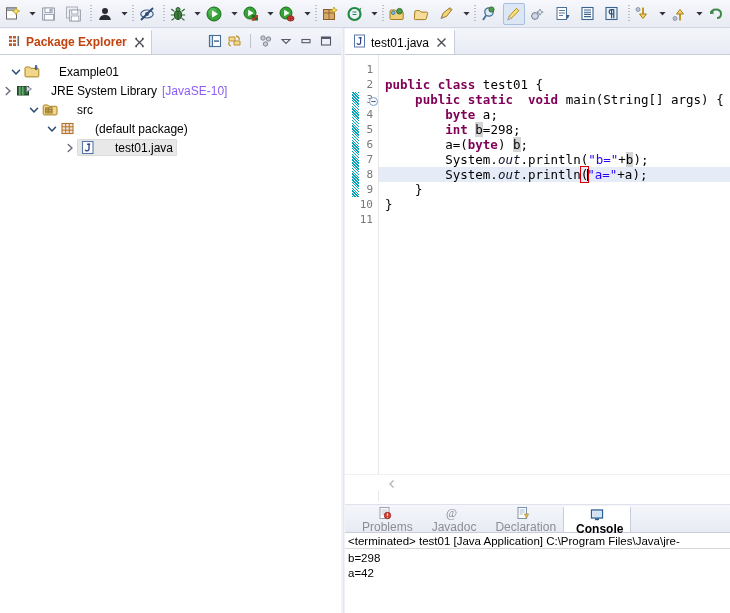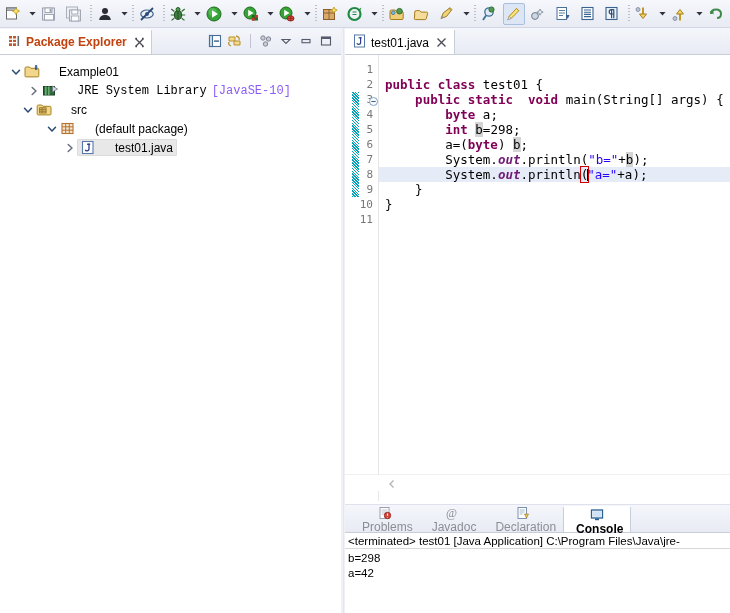--- a/index.html
+++ b/index.html
@@ -85,21 +85,21 @@
     font-family:"DejaVu Sans Mono", monospace;font-size:11px;color:#787878;height:15px;line-height:15px;}
   #gutter-line{position:absolute;left:33px;top:0;width:1px;height:446px;background:#e6e6e6;}
   .fold{position:absolute;left:24px;width:9px;height:9px;}
 
   #code{position:absolute;left:36px;top:0;width:349px;height:446px;
     font-family:"DejaVu Sans Mono", monospace;font-size:12.5px;line-height:15px;white-space:pre;}
   .cl{position:absolute;left:4px;height:15px;line-height:15px;}
   #curline{position:absolute;left:34px;top:105px;width:351px;height:15px;background:#e6ecf7;}
   .k{color:#7f0055;font-weight:bold;}
   .s{color:#2a00ff;}
-  .f{color:#701a75;font-style:italic;font-weight:bold;}
+  .f{color:#0f172a;font-style:italic;font-weight:normal;}
   .occ{background:#d4d4d4;}
   .brk{outline:1px solid #d00000;outline-offset:0px;}
   .caret{display:inline-block;width:0;border-left:1px solid #000;height:12px;vertical-align:-2px;margin:0 -1px;}
 
   #ed-hscroll{position:absolute;left:0;top:446px;width:385px;height:16px;background:#ffffff;border-top:1px solid #f0f0f0;}
   #ed-hsarrow{position:absolute;left:42px;top:3px;}
 
   
   #console-panel{position:absolute;left:0;top:476px;width:385px;height:137px;background:#ffffff;}
   #cs-tabbar{height:27px;width:385px;
@@ -435,40 +435,40 @@
         <span style="display: inline-flex; align-items: center;">
           <span class="ticon">
             <svg width="16" height="15" viewBox="0 0 16 15">
               <path d="M1 4.2 q0 -1.2 1.3 -1.2 h3.3 l1.2 1.3 h6.9 q1.1 0 1.1 1.1 v6.4 q0 1.1 -1.1 1.1 h-11.6 q-1.1 0 -1.1 -1.1 z" fill="#f2d68c" stroke="#a6831f" stroke-width="1"></path>
               <path d="M11.4 1.5 l1.4 0 l0 4.3 l-0.7 -1 l-0.7 1 z" fill="#4d6fa8" stroke="#2f4b78" stroke-width="0.7"></path>
             </svg>
           </span>
           <span class="tlabel">Example01</span>
         </span>
       </div>
-      <div class="trow" style="padding-left: 26px; font-family: Liberation Mono, monospace;">
+      <div class="trow" style="">
         <div class="twist">
           <svg width="10" height="10" viewBox="0 0 10 10">
             <path d="M3.2 1.5 L7 5 L3.2 8.5" fill="none" stroke="#6a6f7d" stroke-width="1.5" stroke-linecap="round" stroke-linejoin="round"></path>
           </svg>
         </div>
         <span style="display: inline-flex; align-items: center;">
           <span class="ticon">
             <svg width="16" height="15" viewBox="0 0 16 15">
               <rect x="1.5" y="3.5" width="11" height="8.5" fill="#2f6b3b" stroke="#1c4526" stroke-width="1"></rect>
               <rect x="3" y="3.5" width="1.6" height="8.5" fill="#6aab72"></rect>
               <rect x="6" y="3.5" width="1.6" height="8.5" fill="#6aab72"></rect>
               <path d="M10.5 3 L15.5 6 L10.5 9 Z" fill="#d9dde6" stroke="#6c7484" stroke-width="0.8"></path>
             </svg>
           </span>
           <span class="tlabel">JRE System Library</span>
           <span class="tlabel2">[JavaSE-10]</span>
         </span>
       </div>
-      <div class="trow" style="padding-left: 20px;">
+      <div class="trow" style="padding-left: 26px;">
         <div class="twist">
           <svg width="10" height="10" viewBox="0 0 10 10">
             <path d="M1.5 3.2 L5 7 L8.5 3.2" fill="none" stroke="#2b4a74" stroke-width="1.5" stroke-linecap="round" stroke-linejoin="round"></path>
           </svg>
         </div>
         <span style="display: inline-flex; align-items: center;">
           <span class="ticon">
             <svg width="16" height="15" viewBox="0 0 16 15">
               <path d="M1.2 4.2 q0 -1.2 1.3 -1.2 h3.3 l1.2 1.3 h6.9 q1.1 0 1.1 1.1 v6.4 q0 1.1 -1.1 1.1 h-11.6 q-1.1 0 -1.1 -1.1 z" fill="#f2d68c" stroke="#a6831f" stroke-width="1"></path>
               <rect x="3.6" y="5.8" width="6.5" height="5.2" fill="#d9b870" stroke="#8a6c1c" stroke-width="0.8"></rect>

